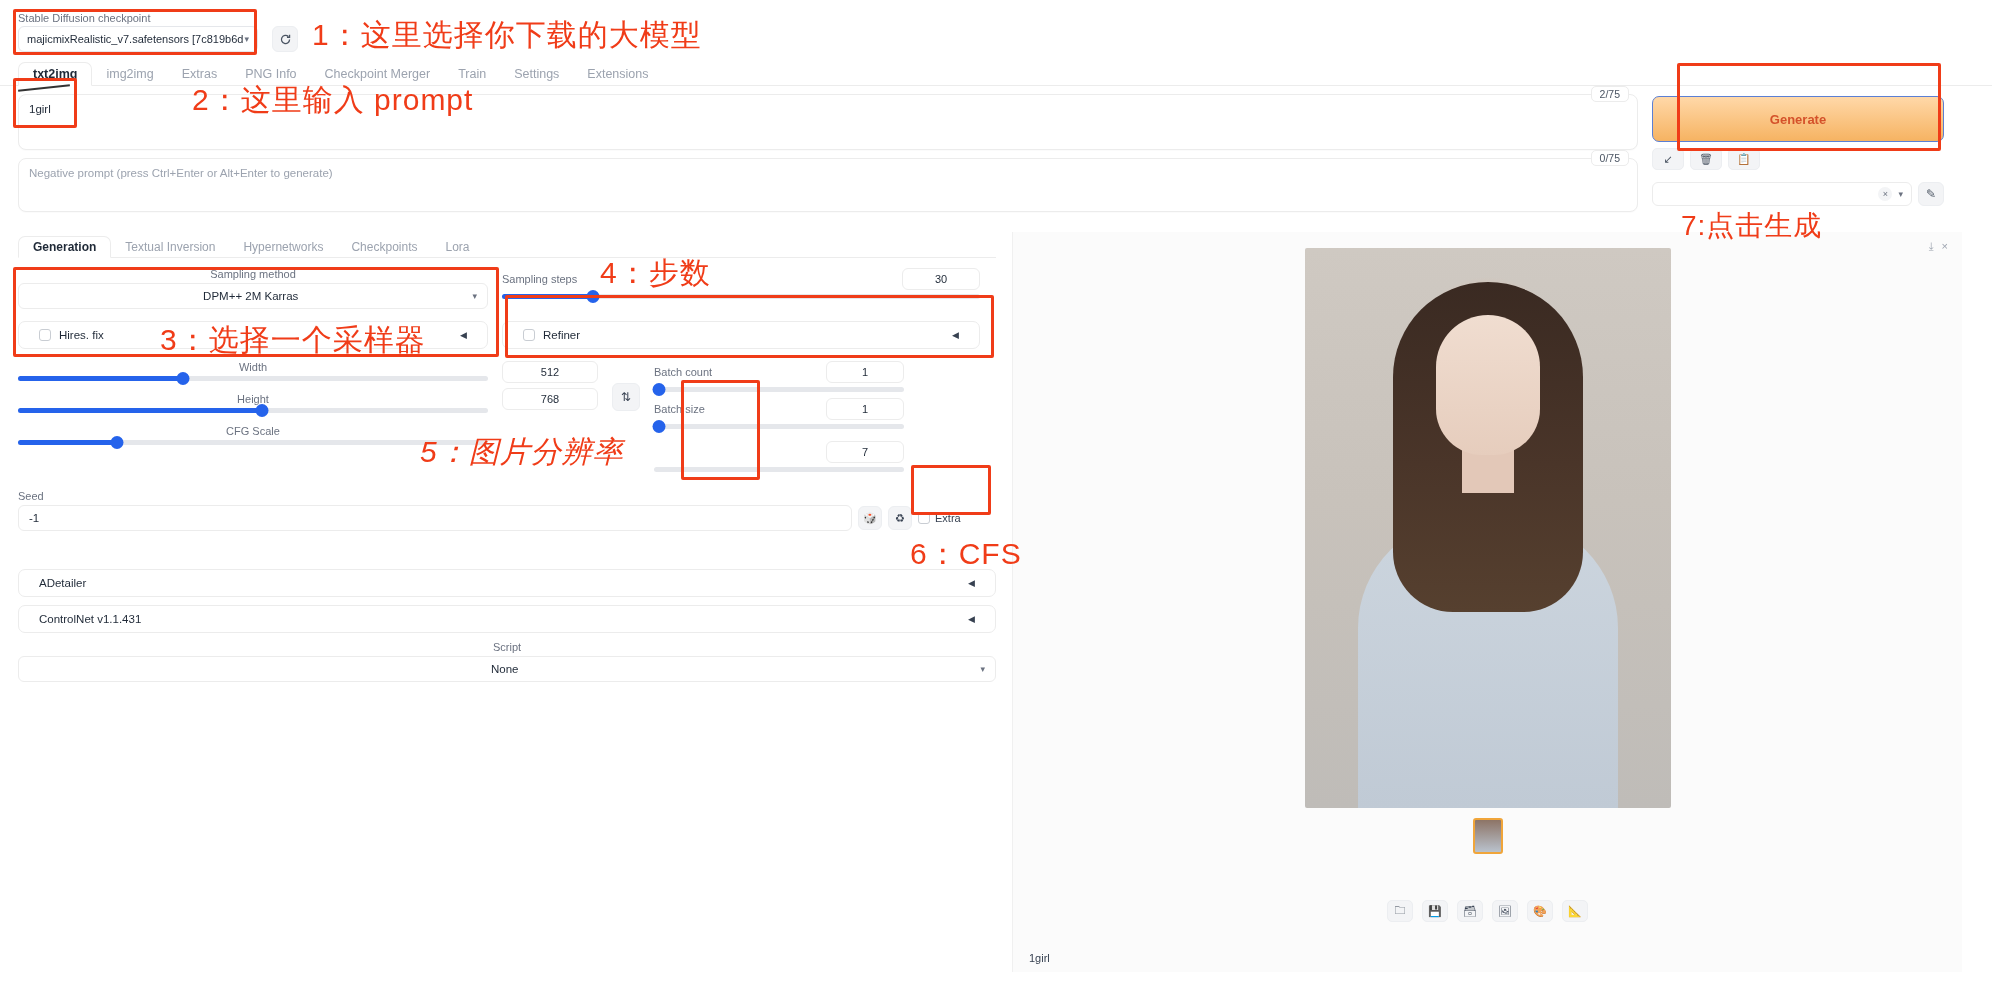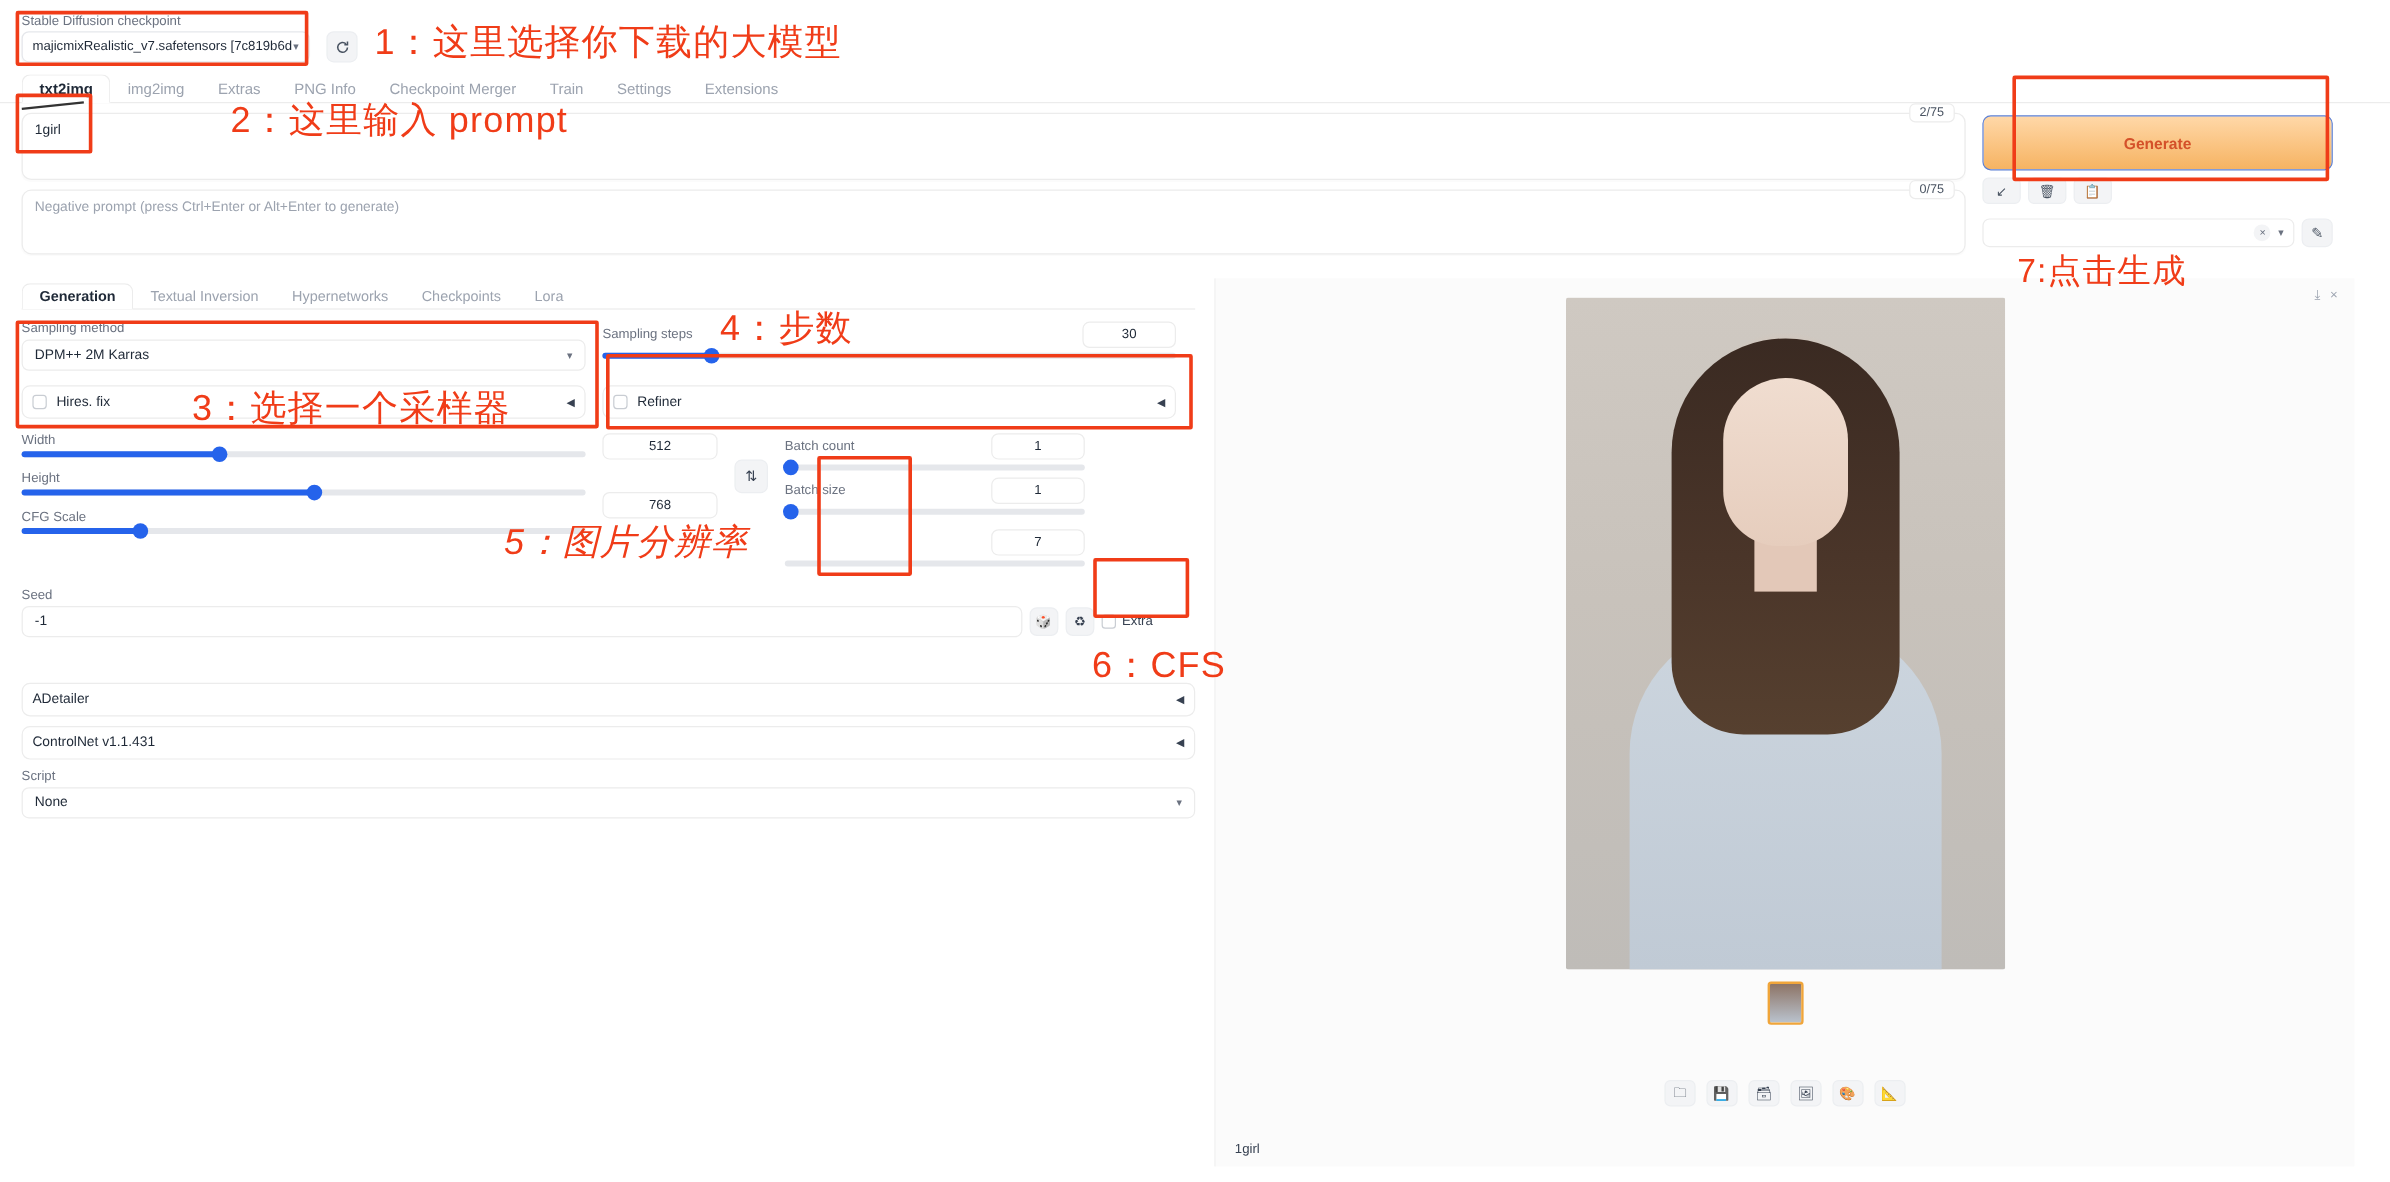--- a/index.html
+++ b/index.html
@@ -101,21 +101,21 @@
   .subtabs { display:flex; align-items:flex-end; border-bottom:1px solid #ececec; height:26px; }
   .subtab { padding:3px 14px; font-size:12px; color:#9ca3af; }
   .subtab.active {
     color:#1f2937; font-weight:bold; background:#fff;
     border:1px solid #ececec; border-bottom:1px solid #fff;
     border-radius:7px 7px 0 0; margin-bottom:-1px;
   }
 
   .panel { padding-top:10px; }
   .row2 { display:flex; gap:14px; }
-  .fld { margin-bottom:6px; }
+  .fld { margin-bottom:6px;text-align:center; }
   .fld-label { font-size:11px; color:#6b7280; margin-bottom:3px; }
   .select-box {
     height:26px; border:1px solid #ececec; border-radius:6px; background:#fff;
     display:flex; align-items:center; padding:0 10px; font-size:11.5px; color:#1f2937;
   }
   .select-box .val { flex:1; }
 
   
   .slider-head { display:flex; align-items:center; justify-content:space-between; margin-bottom:4px; }
   .num-box {
@@ -126,21 +126,21 @@
   .track .fill { position:absolute; left:0; top:0; bottom:0; background:#2563eb; border-radius:3px; }
   .track .knob {
     position:absolute; width:13px; height:13px; border-radius:50%; background:#2563eb;
     top:-4px; transform:translateX(-50%);
   }
 
   
   .acc {
     height:28px; border:1px solid #ececec; border-radius:7px; background:#fff;
     display:flex; align-items:center; justify-content:space-between;
-    padding:0 8px; font-size:11.5px; color:#1f2937; margin-bottom:8px;
+    padding:0 20px; font-size:11.5px; color:#1f2937; margin-bottom:8px;
   }
   .acc .arr { font-size:9px; color:#374151; }
   .cb { width:12px; height:12px; border:1px solid #c9cdd3; border-radius:3px; background:#fff; display:inline-block; }
 
   .seed-row { display:flex; align-items:center; gap:6px; }
   .seed-input {
     flex:1; height:26px; border:1px solid #ececec; border-radius:6px; background:#fff;
     display:flex; align-items:center; padding:0 10px; font-size:11.5px; color:#1f2937;
   }
   .icon-btn {
@@ -357,21 +357,21 @@
                 <div class="fill" style="width:21%"></div>
                 <div class="knob" style="left:21%"></div>
               </div>
             </div>
           </div>
 
           <div class="dim-group">
             <div class="dim-item">
               <div class="num-box2">512</div>
             </div>
-            <div class="dim-item" style="margin-top:27px">
+            <div class="dim-item" style="margin-top:5px">
               <div class="num-box2">768</div>
             </div>
           </div>
 
           <div style="padding-top:22px">
             <div class="swap-btn">⇅</div>
           </div>
 
           <div style="width:250px">
             <div class="fld">

